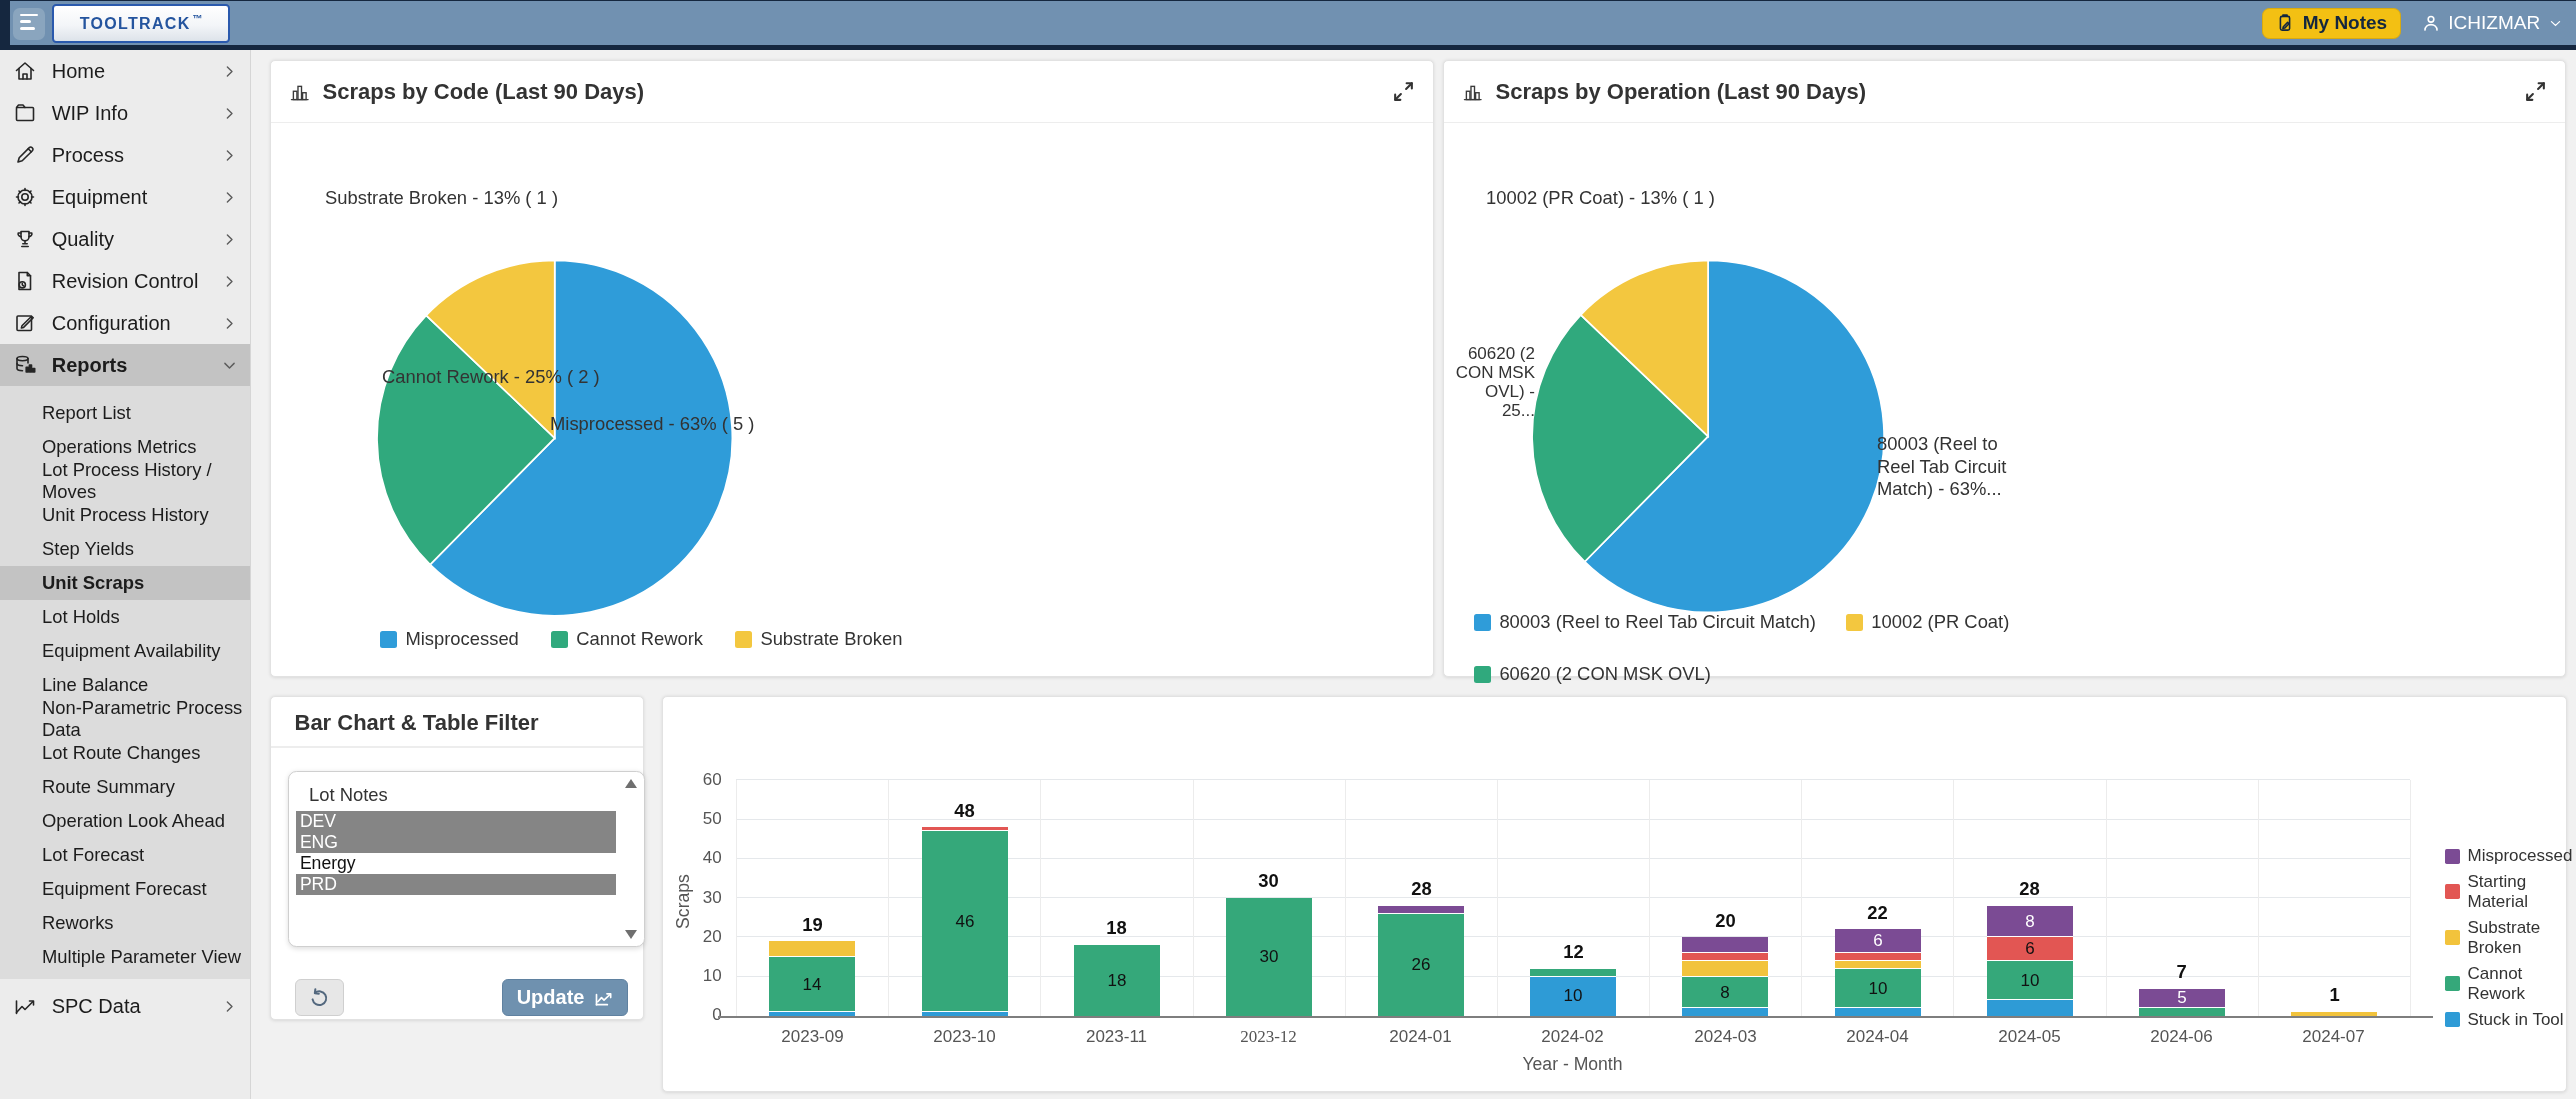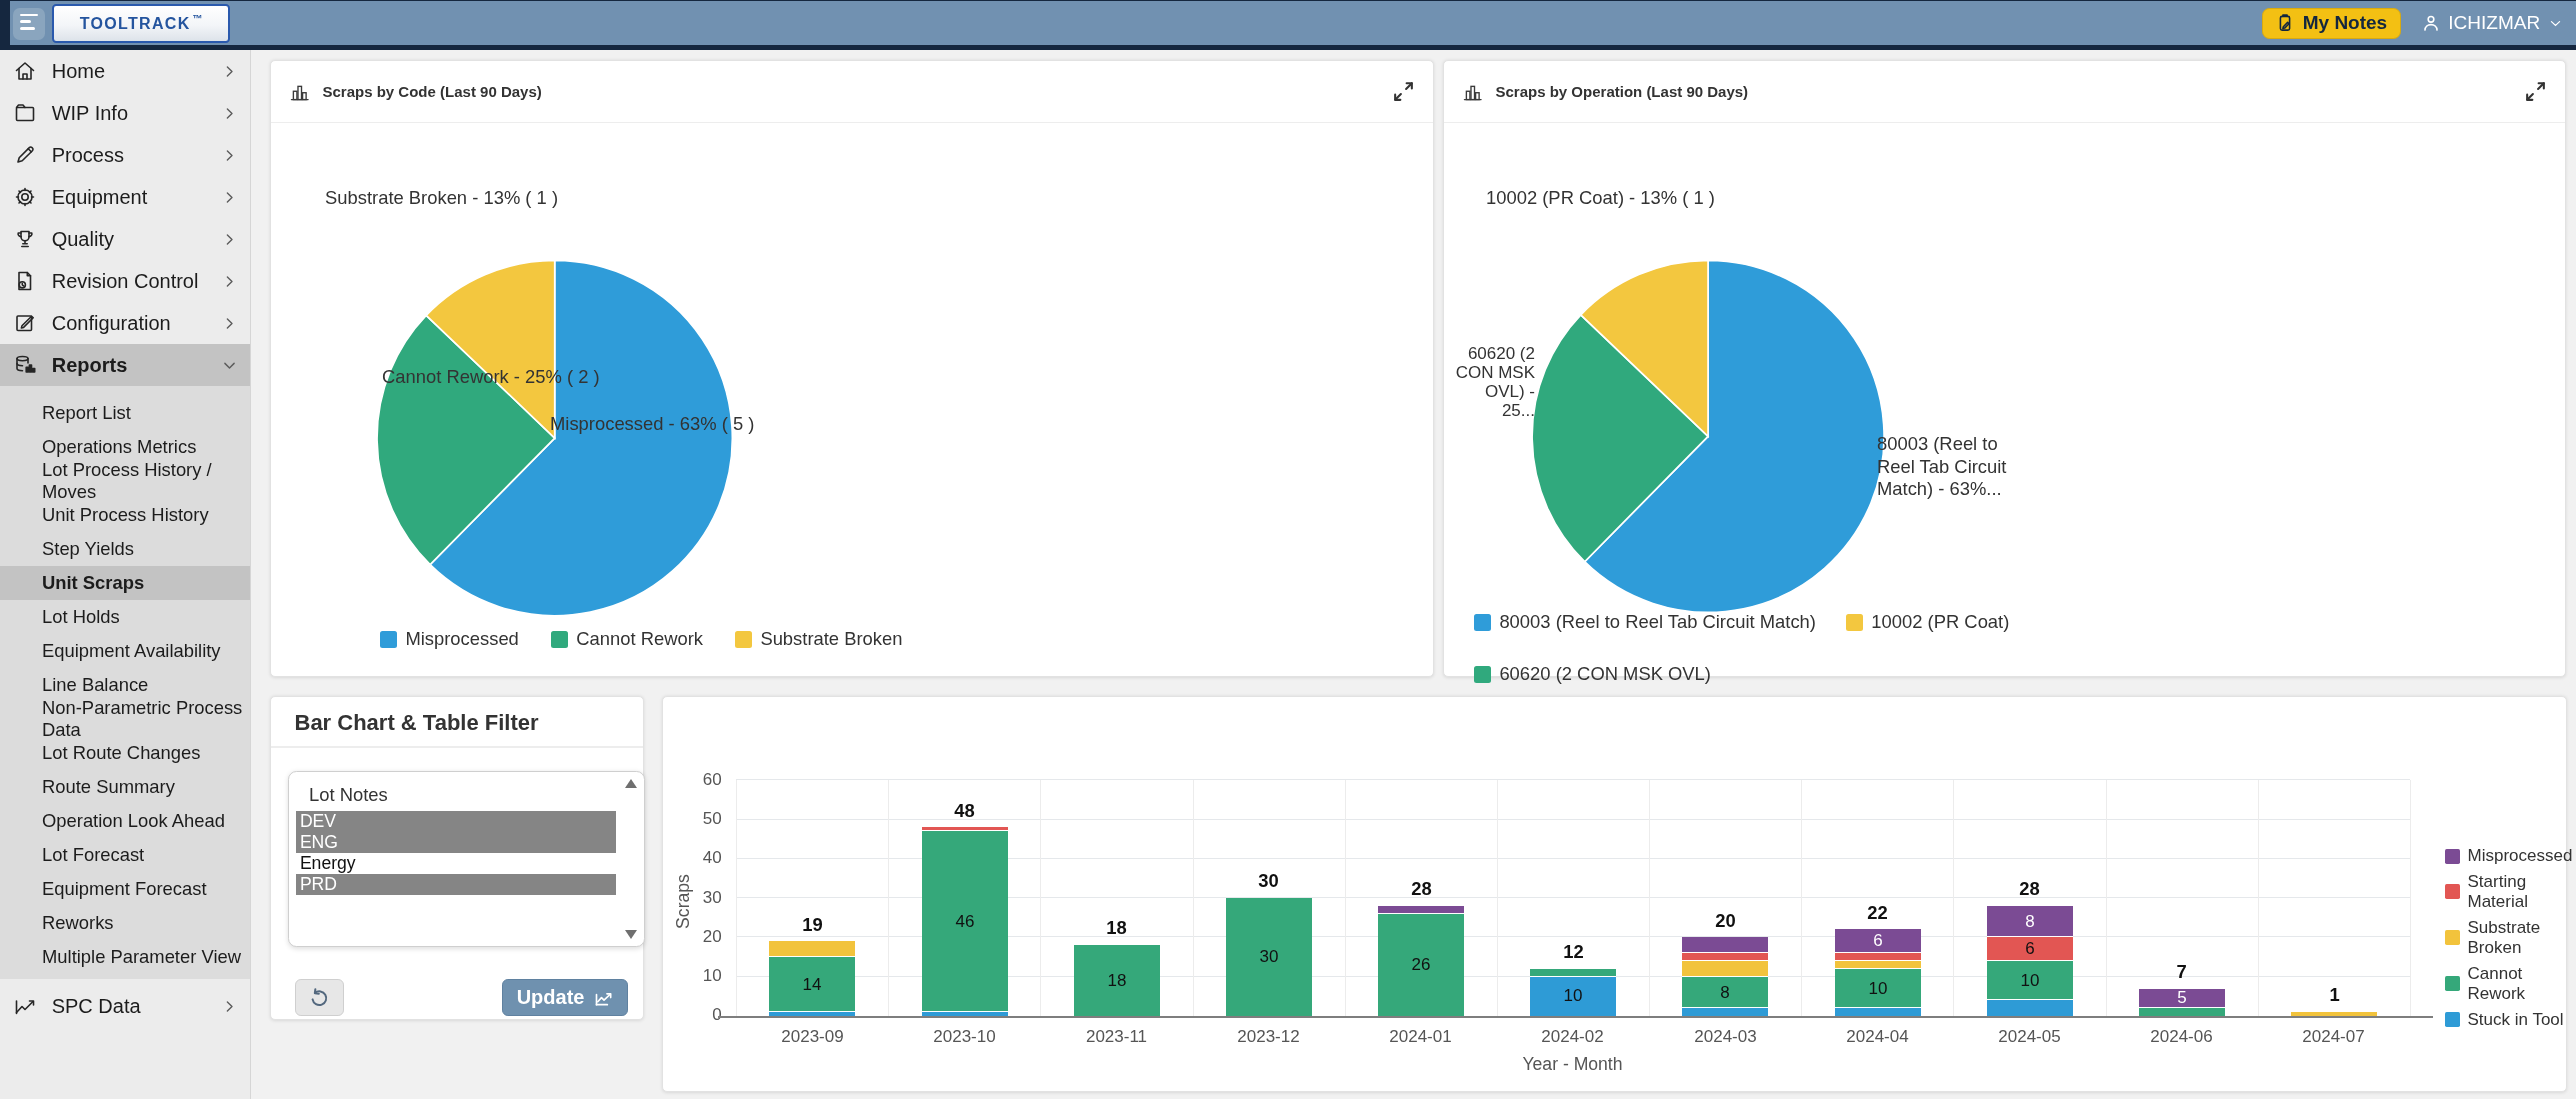--- a/index.html
+++ b/index.html
@@ -45,21 +45,21 @@
 
   
   .card{position:absolute;background:#fff;border:0.8px solid #e2e2e2;border-radius:5px;
         box-shadow:0 0.8px 3.4px rgba(0,0,0,.10);}
   #card-pie1{left:270px;top:60px;width:1164px;height:617px;}
   #card-pie2{left:1443px;top:60px;width:1123px;height:617px;}
   #card-filter{left:270px;top:696px;width:374px;height:324px;}
   #card-bar{left:662px;top:696px;width:1905px;height:396px;}
   .card-head{position:absolute;left:0;top:0;right:0;height:62px;border-bottom:1.7px solid #ededed;
              display:flex;align-items:center;padding:0 17px;gap:11px;}
-  .card-head h2{font-size:15px;font-weight:bold;color:#333;margin:0;white-space:nowrap;}
+  .card-head h2{font-size:22px;font-weight:bold;color:#333;margin:0;white-space:nowrap;}
   .head-icon{width:23.5px;height:23.5px;color:#3a3a3a;flex:0 0 auto;}
   .head-icon svg{width:100%;height:100%;}
   .expand{margin-left:auto;width:25px;height:25px;color:#333;cursor:pointer;flex:0 0 auto;}
   .expand svg{width:100%;height:100%;}
 
   .pie-svg{position:absolute;left:0;top:62px;}
   .callout{position:absolute;font-size:18.4px;color:#333;white-space:pre-line;}
   .co-p1-sub{left:54px;top:126px;}
   .co-p1-cr{left:111px;top:305px;}
   .co-p1-mis{left:279px;top:352px;}
@@ -508,21 +508,21 @@
         <div class="seg-label" style="left: 1403px; bottom: 7.6px; color: rgb(255, 255, 255);">5</div>
         <div class="bar-total" style="left: 1395px; bottom: 33px;">7</div>
         <div class="seg" style="left: 1555px; bottom: 0px; height: 3.9px; background: rgb(242, 195, 60);"></div>
         <div class="bar-total" style="left: 1548px; bottom: 9.8px;">1</div>
       </div>
     <div class="axisline"></div>
     <div id="xlabels">
         <div class="xtick" style="left: 90px;">2023-09</div>
         <div class="xtick" style="left: 242px;">2023-10</div>
         <div class="xtick" style="left: 394px;">2023-11</div>
-        <div class="xtick" style="left: 546px;">2023-12</div>
+        <div class="xtick" style="left: 546px; font-family: Liberation Serif, serif;">2023-12</div>
         <div class="xtick" style="left: 698px;">2024-01</div>
         <div class="xtick" style="left: 850px;">2024-02</div>
         <div class="xtick" style="left: 1003px;">2024-03</div>
         <div class="xtick" style="left: 1155px;">2024-04</div>
         <div class="xtick" style="left: 1307px;">2024-05</div>
         <div class="xtick" style="left: 1459px;">2024-06</div>
         <div class="xtick" style="left: 1611px;">2024-07</div>
       </div>
     <div class="xlab">Year - Month</div>
     <div id="legend-bar">

